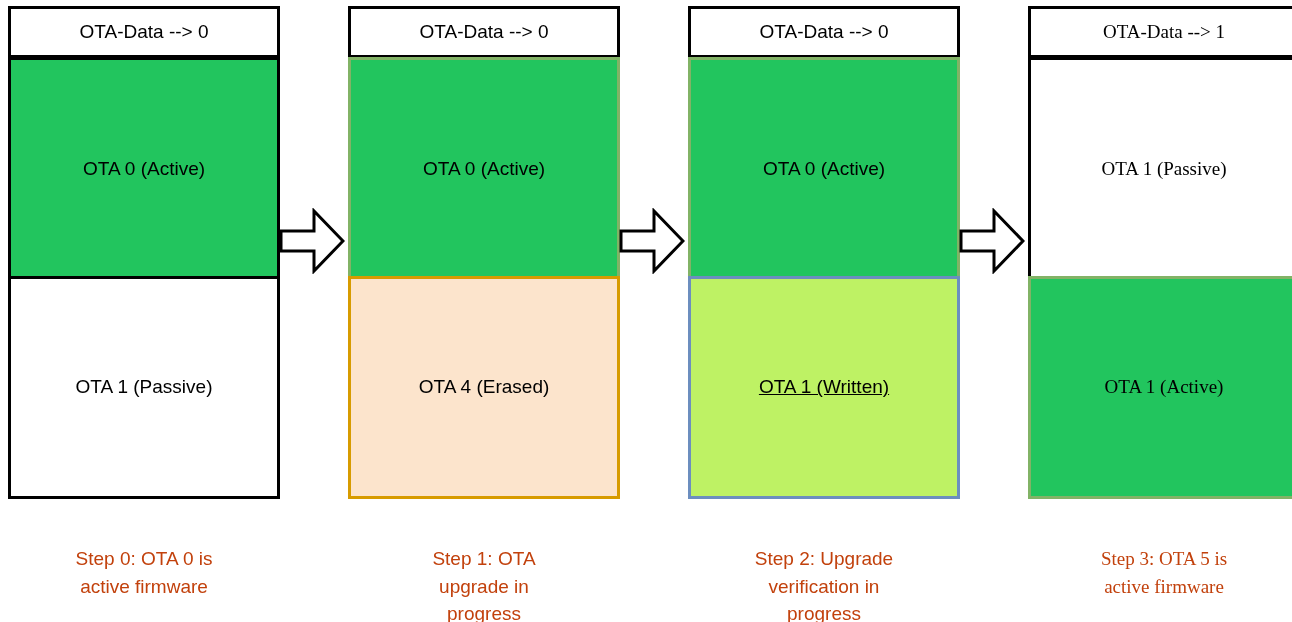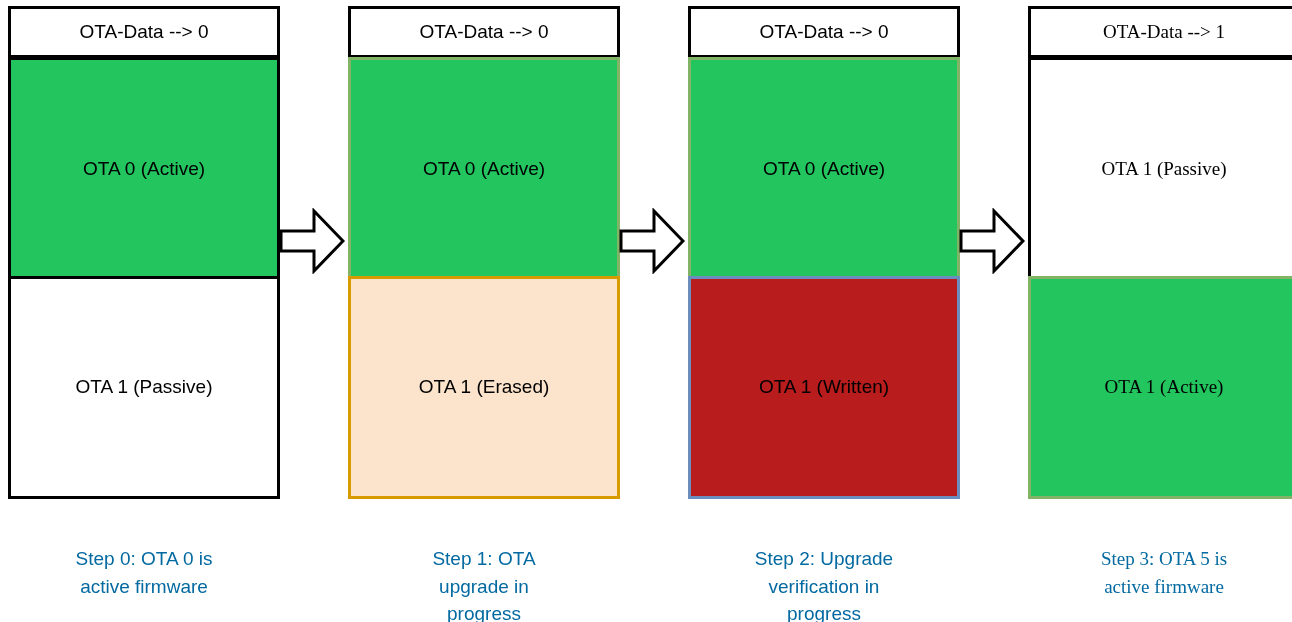--- a/index.html
+++ b/index.html
@@ -71,22 +71,23 @@
   
   .fill-green {
     background: #22c55e;
     border-color: #82b366;
   }
   .fill-orange {
     background: #fce4cc;
     border-color: #d79b00;
   }
   .fill-blue {
-    background: #b91c1c;
+    background: #bef264;
     border-color: #6c8ebf;
+    text-decoration: underline;
   }
   .fill-white {
     background: #ffffff;
     border-color: #000000;
   }
   .border-black {
     border-color: #000000;
   }
 
   
@@ -97,21 +98,21 @@
 
   
   .caption {
     position: absolute;
     top: 545px;
     left: 0;
     width: 272px;
     text-align: center;
     font-size: 19px;
     line-height: 1.45;
-    color: #0369a1;
+    color: #c2410c;
     white-space: pre-line;
   }
 
   
   .arrow {
     position: absolute;
     top: 208px;
     width: 66px;
     height: 66px;
   }
@@ -136,21 +137,21 @@
 
   <div class="arrow" style="left:279px;">
     <svg viewBox="0 0 66 66" xmlns="http://www.w3.org/2000/svg">
       <polygon points="2,23 35,23 35,3 64,33 35,63 35,43 2,43" fill="#ffffff" stroke="#000000" stroke-width="3" stroke-linejoin="miter"></polygon>
     </svg>
   </div>
 
   <div class="column" style="left:340px;">
     <div class="box box-header fill-white border-black">OTA-Data --&gt; 0</div>
     <div class="box box-slot0 fill-green">OTA 0 (Active)</div>
-    <div class="box box-slot1 fill-orange">OTA 1 (Erased)</div>
+    <div class="box box-slot1 fill-orange">OTA 4 (Erased)</div>
     <div class="caption">Step 1: OTA
 upgrade in
 progress</div>
   </div>
 
   <div class="arrow" style="left:619px;">
     <svg viewBox="0 0 66 66" xmlns="http://www.w3.org/2000/svg">
       <polygon points="2,23 35,23 35,3 64,33 35,63 35,43 2,43" fill="#ffffff" stroke="#000000" stroke-width="3" stroke-linejoin="miter"></polygon>
     </svg>
   </div>

